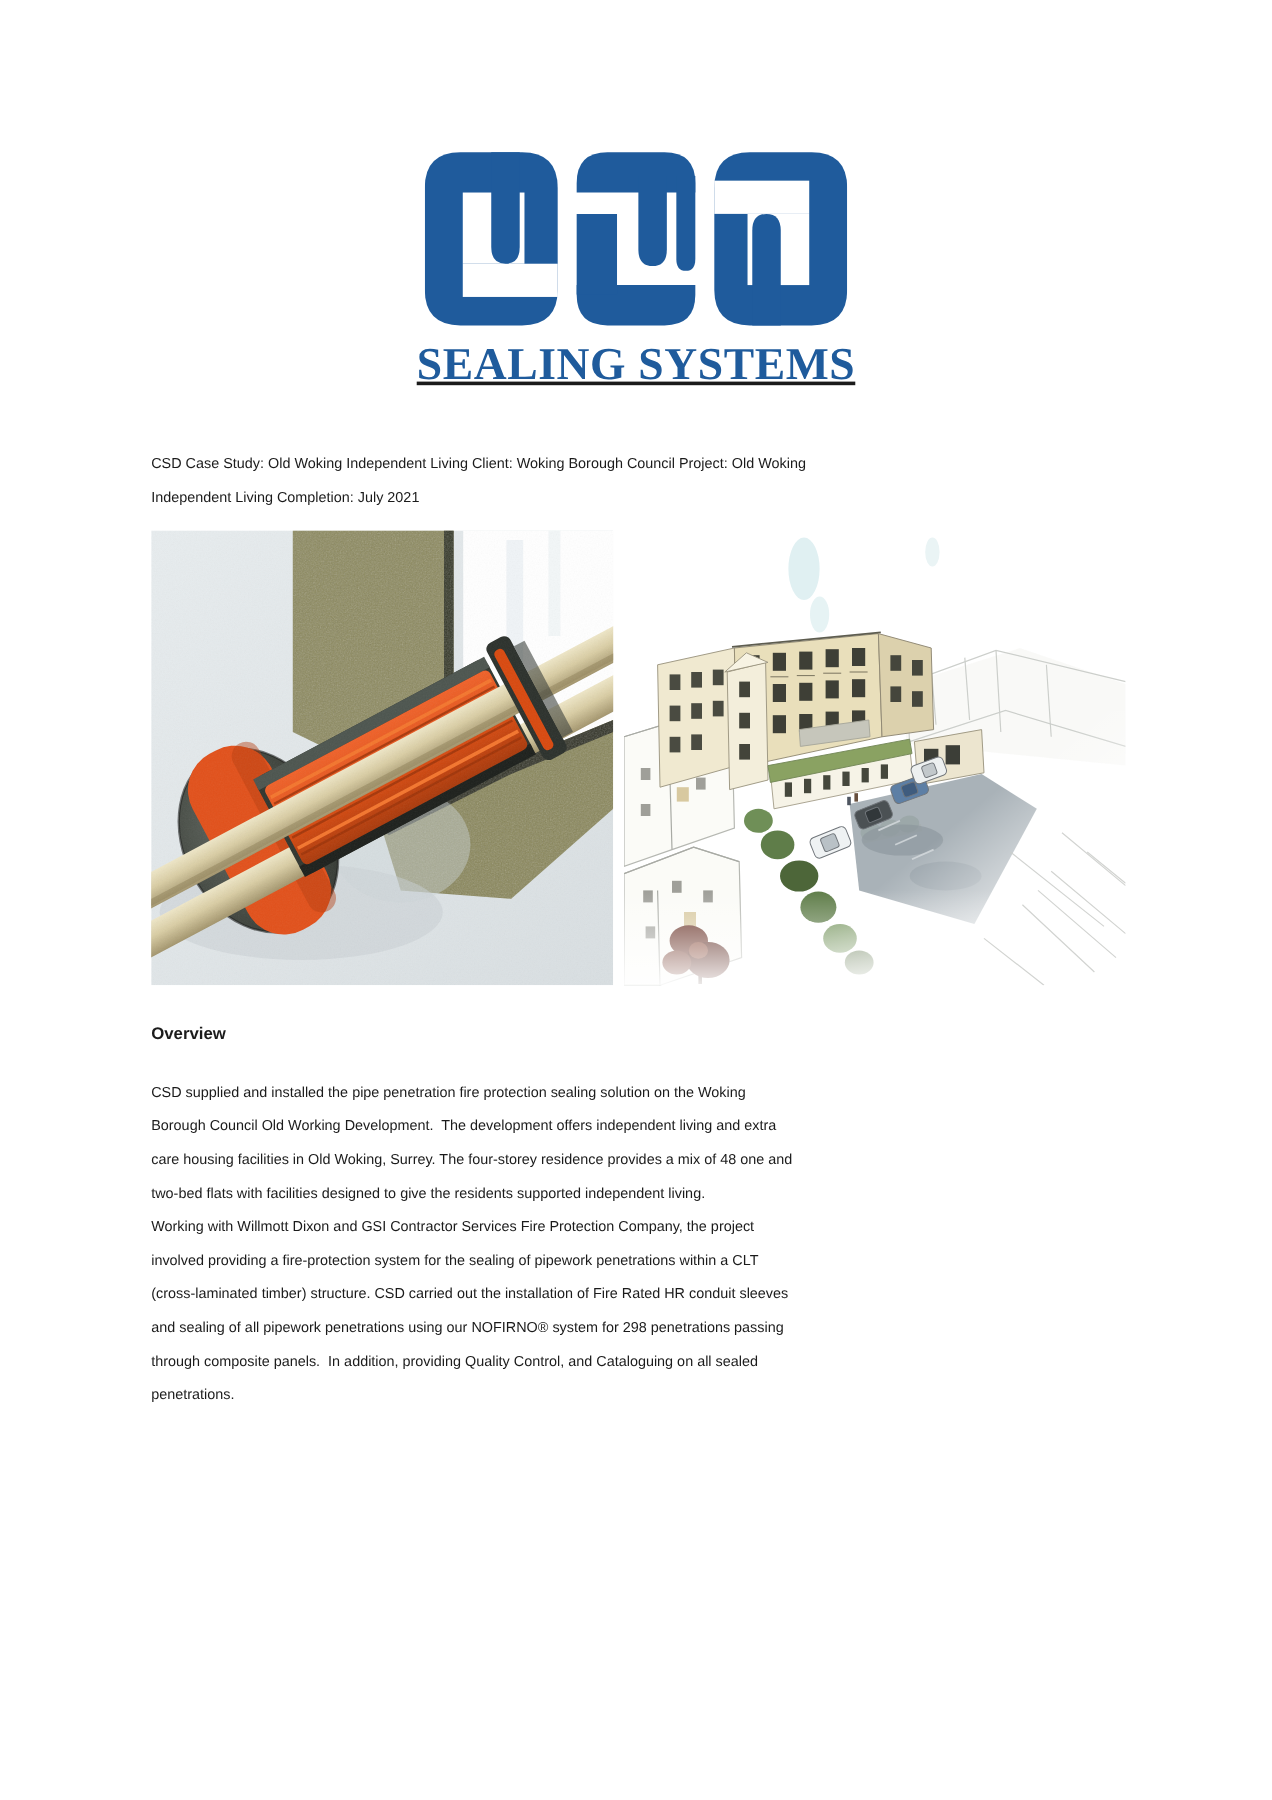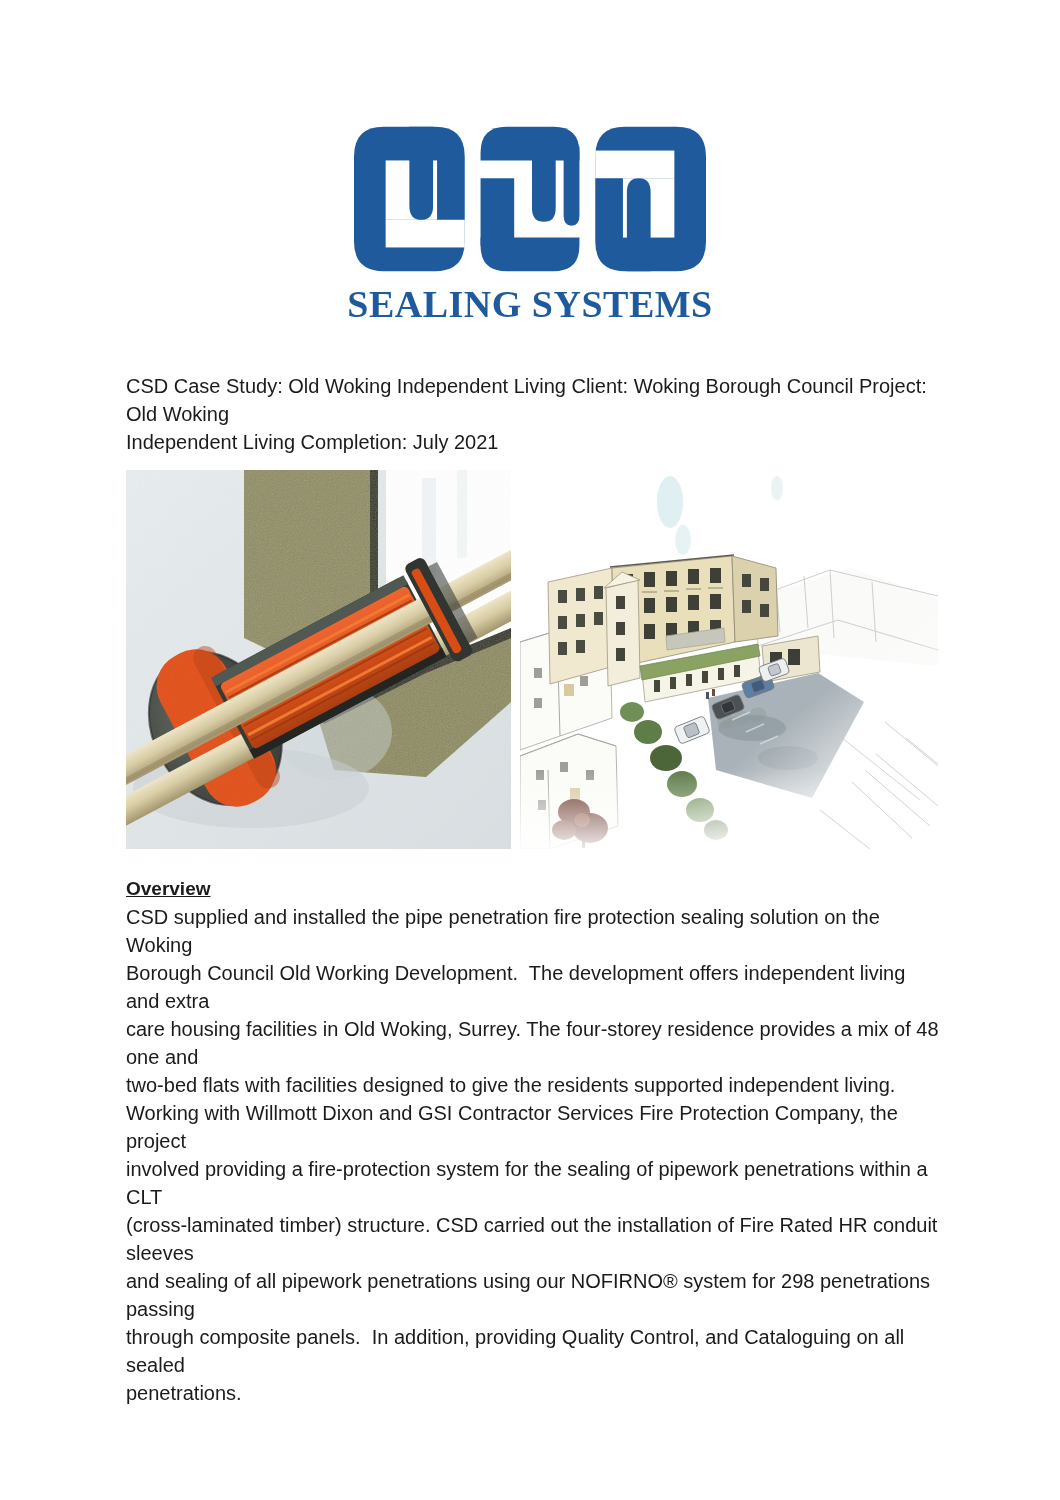--- a/index.html
+++ b/index.html
@@ -1,37 +1,36 @@
 <!DOCTYPE html>
 <html><head>
 <meta charset="utf-8">
 <style>
   html,body{margin:0;padding:0;background:#ffffff;}
   .page{
     position:relative;width:1060px;height:1500px;background:#ffffff;
     font-family:"Liberation Sans",sans-serif;color:#1b1b1b;overflow:hidden;
   }
-  .logo{padding-top:126px;text-align:center;}
+  .logo{padding-top:126px;text-align:center;text-decoration:underline;}
   .logo-mark{display:block;margin:0 auto;width:352px;height:146px;}
   .logo-word{
     margin-top:13px;font-family:"Liberation Serif",serif;font-weight:bold;
     font-size:38px;line-height:38px;color:#1f5b9c;letter-spacing:0.5px;
   }
   .body-col{margin:0 120px 0 126px;width:814px;}
-  .para{font-size:20px;line-height:28px;white-space:pre-wrap;margin:0;}
+  .para{font-size:12px;line-height:28px;white-space:pre-wrap;margin:0;}
   .intro{margin-top:49px;}
   .figures{display:flex;gap:9px;margin-top:14px;}
   .fig{flex:0 0 auto;line-height:0;}
   .fig-left{width:385px;height:379px;}
   .fig-right{width:418px;height:379px;}
   .overview-h{
-    margin:26px 0 0 0;font-size:19px;line-height:28px;font-weight:bold;
-    text-decoration:underline;
+    margin:26px 0 0 0;font-size:14px;line-height:28px;font-weight:bold;
   }
-  .p1{}
+  .p1{margin-top:21px;}
   .p2{}
   .blue{fill:#1f5b9c;}
   .wht{fill:#ffffff;}
 </style>
 </head>
 <body>
 
 <div class="page">
 
   <div class="logo">

